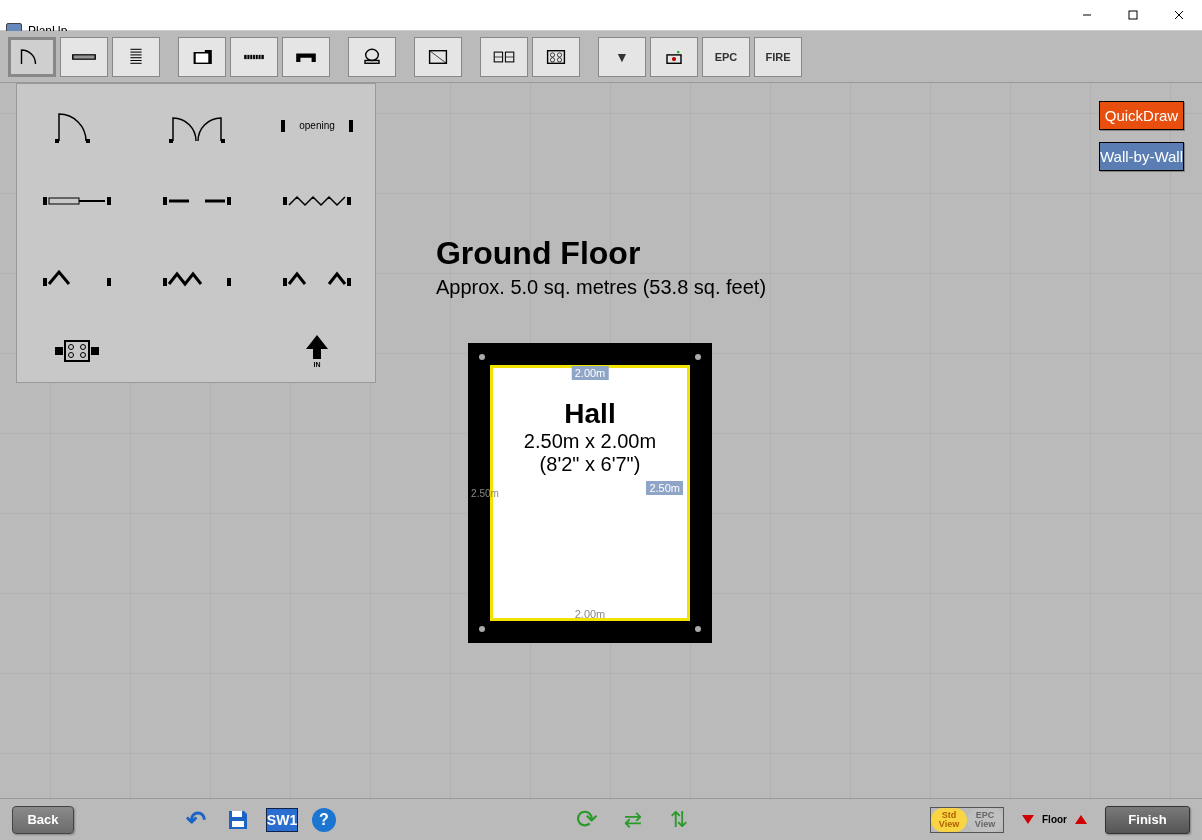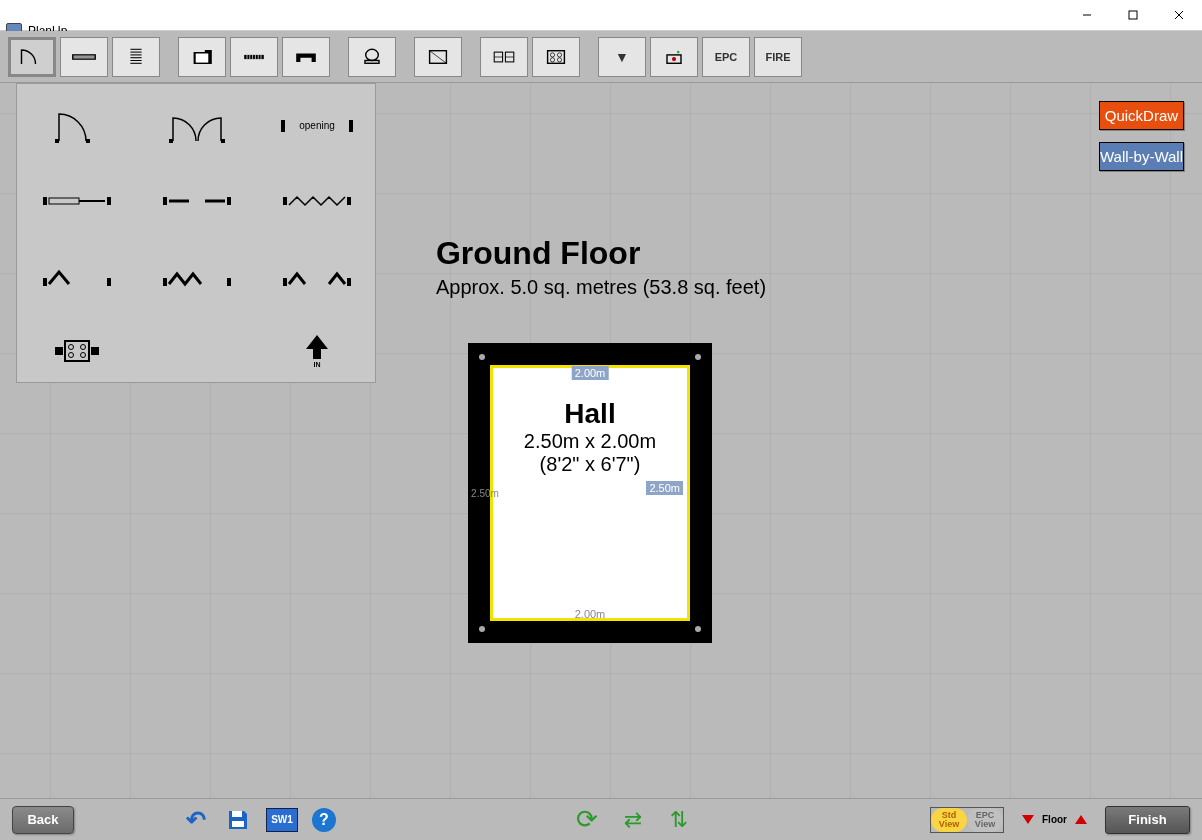--- a/index.html
+++ b/index.html
@@ -89,21 +89,21 @@
     display:flex; align-items:center; justify-content:space-between; padding:0 12px;
   }
   .bb-left { display:flex; align-items:center; gap:14px; }
   .back-btn {
     width:62px; height:28px; background:linear-gradient(#8a8a8a,#6b6b6b); color:#fff;
     border:1px solid #444; display:flex; align-items:center; justify-content:center;
     font-size:13px; font-weight:bold; border-radius:4px; cursor:pointer;
     box-shadow: 1px 1px 2px rgba(0,0,0,.3);
   }
   .icon-btn { width:28px; height:26px; display:flex; align-items:center; justify-content:center; cursor:pointer; font-size:18px; }
-  .sq-btn { width:32px; height:24px; background:#2a6ed1; color:#fff; font-size:10px; font-weight:bold; display:flex; align-items:center; justify-content:center; border:1px solid #124; cursor:pointer;}
+  .sq-btn { width:32px; height:24px; background:#2a6ed1; color:#fff; font-size:14px; font-weight:bold; display:flex; align-items:center; justify-content:center; border:1px solid #124; cursor:pointer;}
   .help-btn { width:24px; height:24px; border-radius:50%; background:#1c75d1; color:#fff; font-weight:bold; display:flex; align-items:center; justify-content:center; cursor:pointer; font-size:16px;}
   .bb-center { display:flex; align-items:center; gap:18px; }
   .bb-right { display:flex; align-items:center; gap:18px; }
   .view-toggle { display:flex; border:1px solid #555; background:#bababa; }
   .vt-half { width:36px; height:24px; font-size:9px; font-weight:bold; display:flex; flex-direction:column; align-items:center; justify-content:center; line-height:1; cursor:pointer;border-radius:12px;}
   .vt-half.std { background:#f9d543; color:#b06000;}
   .vt-half.epc { background:#c0c0c0; color:#666;}
   .floor-nav { display:flex; align-items:center; gap:8px; font-size:10px; font-weight:bold; cursor:pointer;}
   .triangle-down { width:0; height:0; border-left:6px solid transparent; border-right:6px solid transparent; border-top:9px solid #d10000;}
   .triangle-up { width:0; height:0; border-left:6px solid transparent; border-right:6px solid transparent; border-bottom:9px solid #d10000;}

